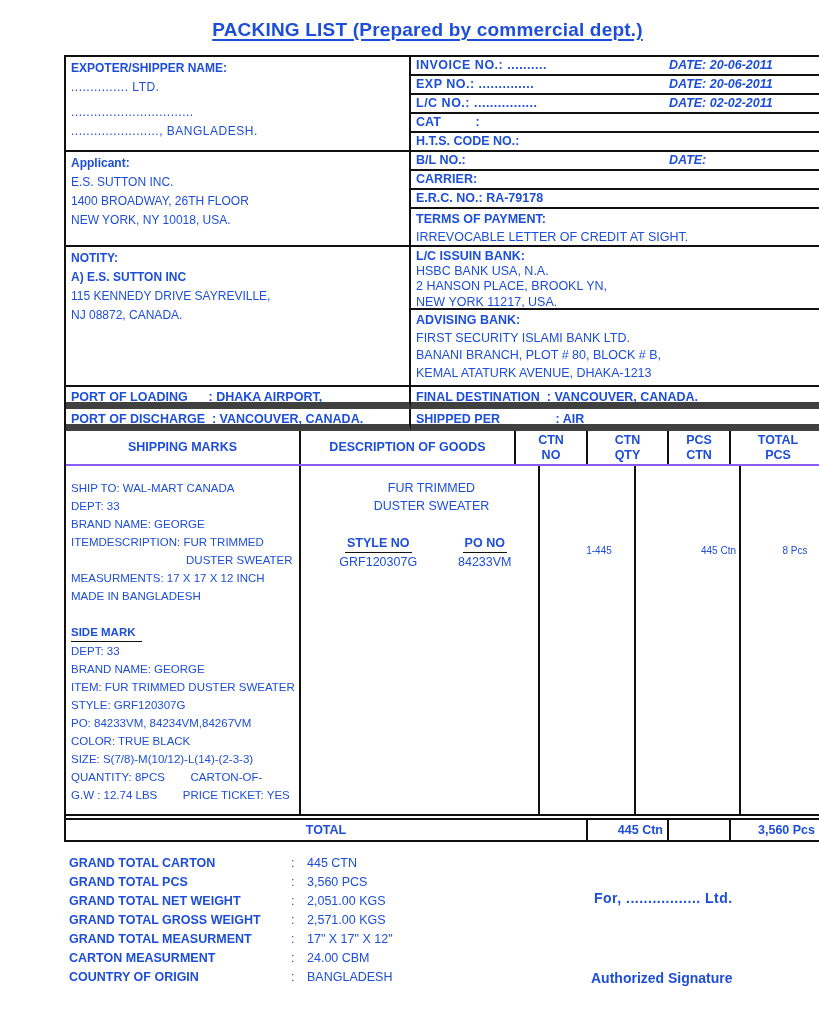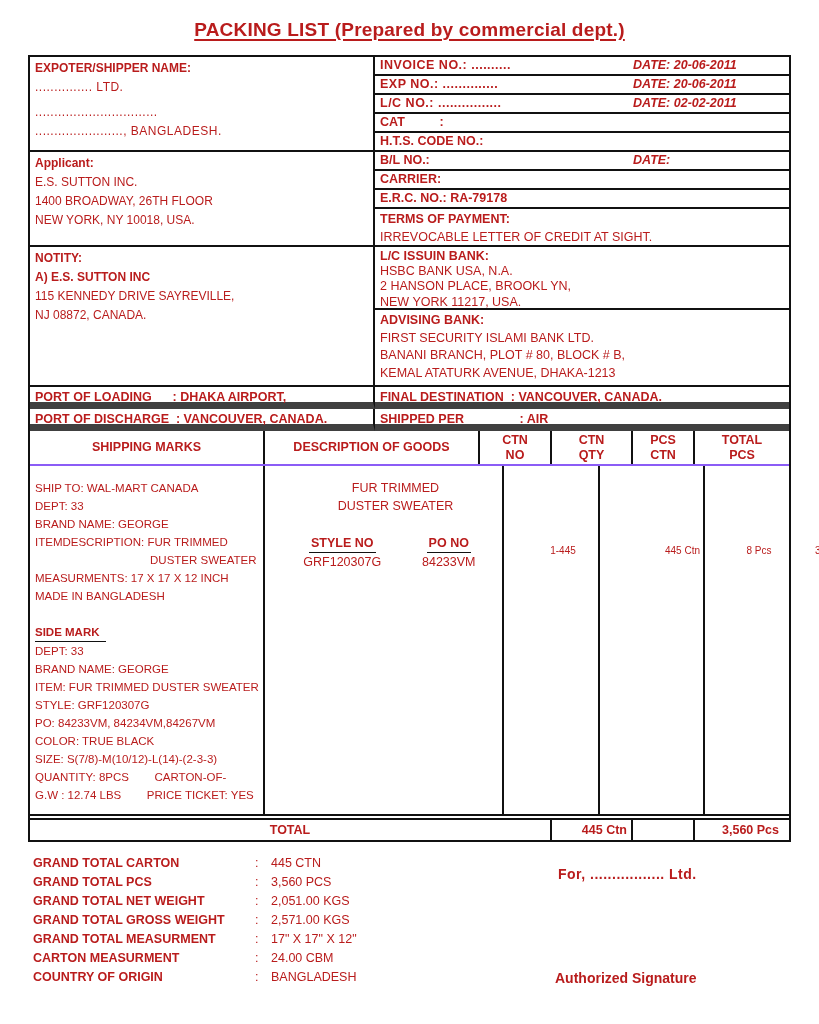--- a/index.html
+++ b/index.html
@@ -1,19 +1,19 @@
 <!DOCTYPE html>
 <html><head>
 <meta charset="utf-8">
 <style>
   * { margin:0; padding:0; box-sizing:border-box; }
   html,body { background:#ffffff; }
   .page {
     position:relative; width:819px; height:1024px; background:#fff;
-    font-family:"Liberation Sans", sans-serif; color:#b91c1c; overflow:hidden;
+    font-family:"Liberation Sans", sans-serif; color:#1d4ed8; overflow:hidden;padding-left:36px;
   }
   .title {
     margin-top:19px; text-align:center; font-size:19px; font-weight:bold;
     text-decoration:underline; text-decoration-thickness:2px; text-underline-offset:3px;
     letter-spacing:.2px;
   }
   .doc-box { margin:14px 0 0 28px; width:763px; border:2px solid #111; }
   .pre { white-space:pre-wrap; }
   .b { font-weight:bold; }
 
@@ -65,21 +65,21 @@
                     line-height:19px; padding-top:1px; }
   .gt-total > div:last-child { border-right:none; }
   .tcell-label { text-align:center; }
   .tcell-right { text-align:right; padding-right:4px; }
   .gt-total .tcell-last { text-align:right; padding-right:10px; }
 
   
   .bottom { position:relative; margin:12px 0 0 33px; width:758px; height:150px; }
   .sum-row { display:grid; grid-template-columns:222px 16px auto; font-size:12.5px; line-height:19px; }
   .sum-row .lbl { font-weight:bold; }
-  .for-line { position:absolute; left:525px; top:12px; font-size:14px; font-weight:bold; }
+  .for-line { position:absolute; left:525px; top:36px; font-size:14px; font-weight:bold; }
   .auth-line { position:absolute; left:522px; top:116px; font-size:14px; font-weight:bold; }
   .dots { letter-spacing:.5px; }
 </style>
 </head>
 <body>
 
 <div class="page">
 
   <div class="title">PACKING LIST (Prepared by commercial dept.)</div>
 

